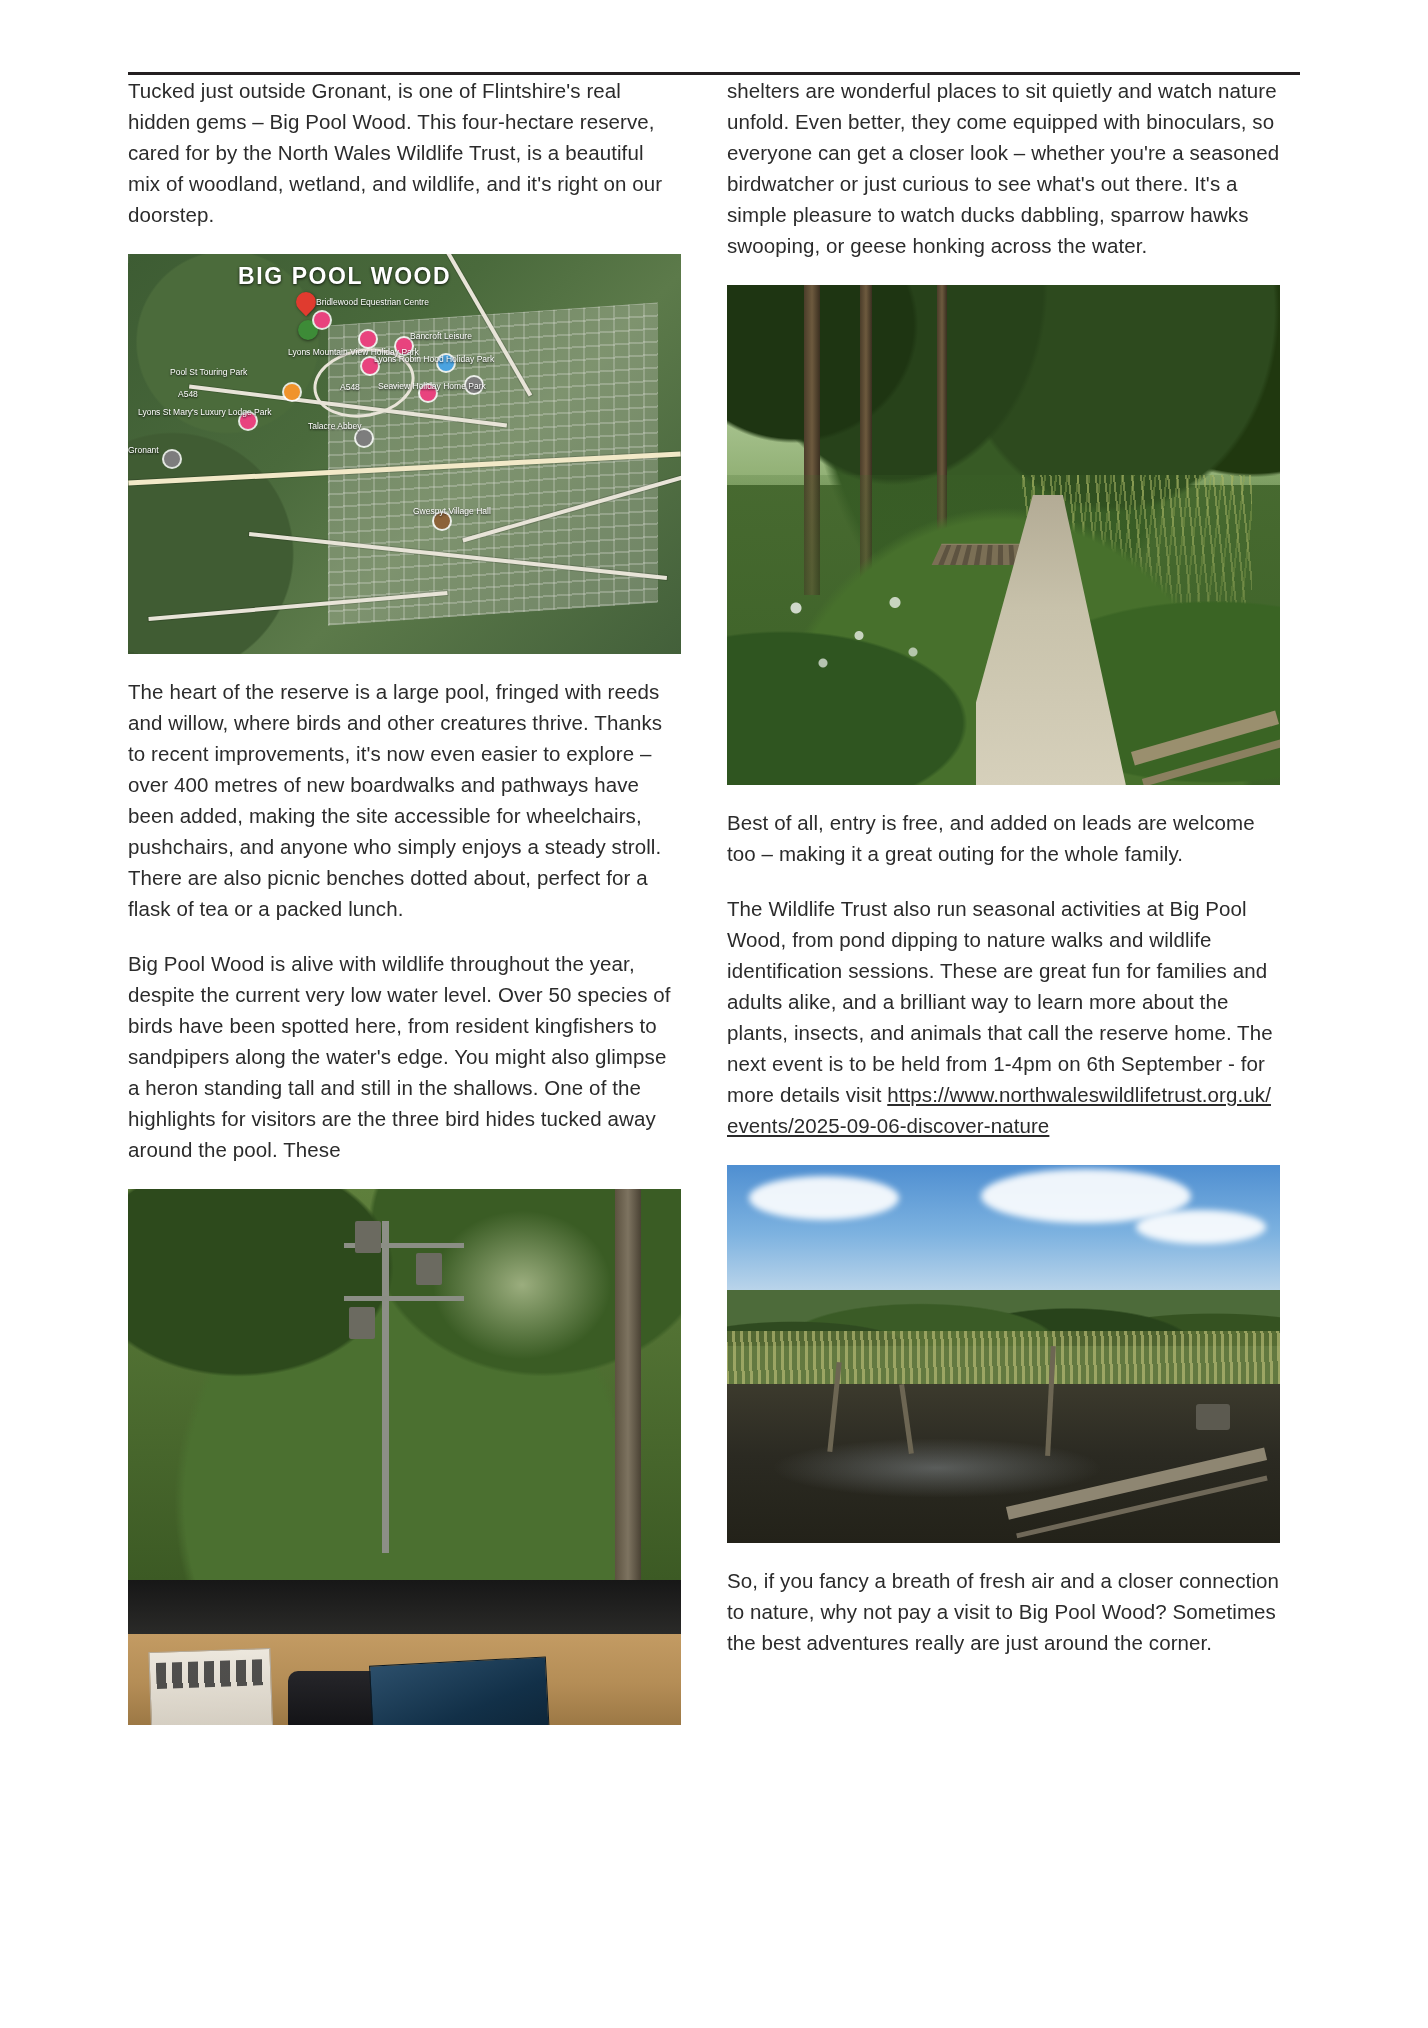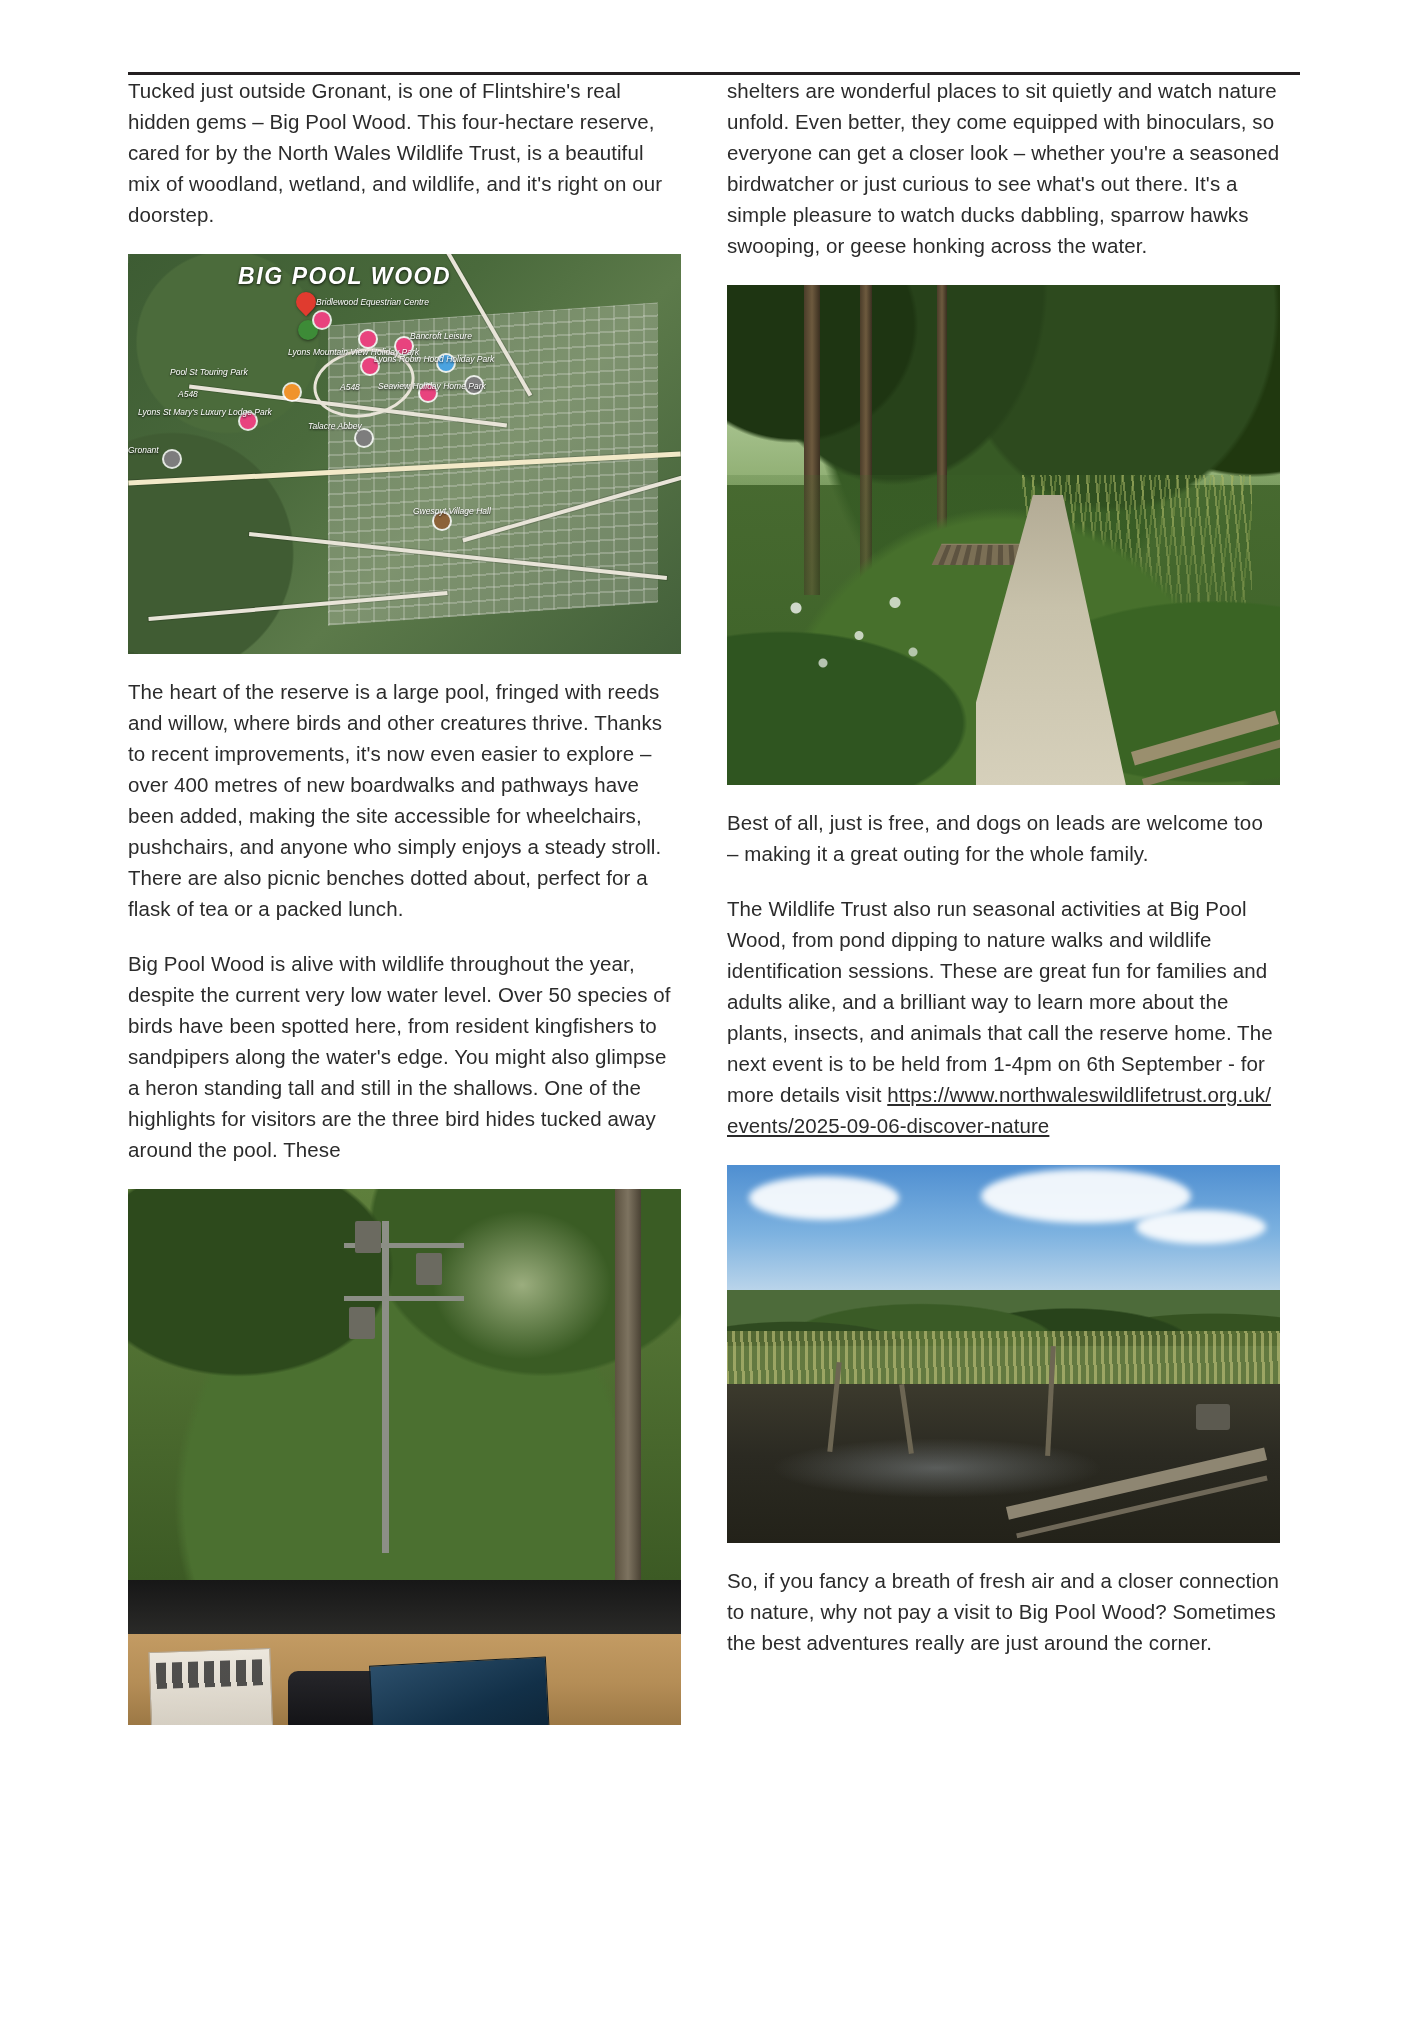--- a/index.html
+++ b/index.html
@@ -57,21 +57,21 @@
   a.link {
     color: #2b2b2b;
     text-decoration: underline;
     word-break: break-all;
   }
   .figure {
     margin: 6px 0 22px 0;
     line-height: 0;
     overflow: hidden;
   }
-  .fig-map { height: 400px; position: relative; background: #2f4a2a; font-style: italic; }
+  .fig-map { height: 400px; position: relative; background: #2f4a2a; }
   .fig-path { height: 500px; position: relative; background:#4a6b32; margin-top: 10px;}
   .fig-hide { height: 536px; position: relative; background:#3f5a2c; }
   .fig-pool { height: 378px; position: relative; background:#4d6b3a; }
 
   
   .map-base {
     position: absolute; inset: 0;
     background:
       radial-gradient(circle at 18% 22%, #4b6b3b 0 90px, transparent 92px),
       radial-gradient(circle at 8% 75%, #405c33 0 120px, transparent 122px),
@@ -403,21 +403,21 @@
         <div class="trunk" style="left:24%; width:12px;"></div>
         <div class="trunk" style="left:38%; width:10px;"></div>
         <div class="reeds"></div>
         <div class="undergrowth"></div>
         <div class="boardwalk"></div>
         <div class="track"></div>
         <div class="fence"></div>
         <div class="flowers"></div>
       </div>
 
-      <p class="body">Best of all, just is free, and dogs on leads are welcome too – making it a great outing for the whole family.</p>
+      <p class="body">Best of all, entry is free, and added on leads are welcome too – making it a great outing for the whole family.</p>
 
       <p class="body"><span>The Wildlife Trust also run seasonal activities at Big Pool Wood, from pond dipping to nature walks and wildlife identification sessions. These are great fun for families and adults alike, and a brilliant way to learn more about the plants, insects, and animals that call the reserve home. The next event is to be held from 1-4pm on 6th September - for more details visit </span><a class="link" href="#">https://www.northwaleswildlifetrust.org.uk/events/2025-09-06-discover-nature</a></p>
 
       <div class="figure fig-pool">
         <div class="pool-sky"></div>
         <div class="cloud" style="left:4%; top:3%; width:150px; height:44px;"></div>
         <div class="cloud" style="left:46%; top:1%; width:210px; height:54px;"></div>
         <div class="cloud" style="left:74%; top:12%; width:130px; height:34px;"></div>
         <div class="treeline"></div>
         <div class="pool-reeds"></div>

